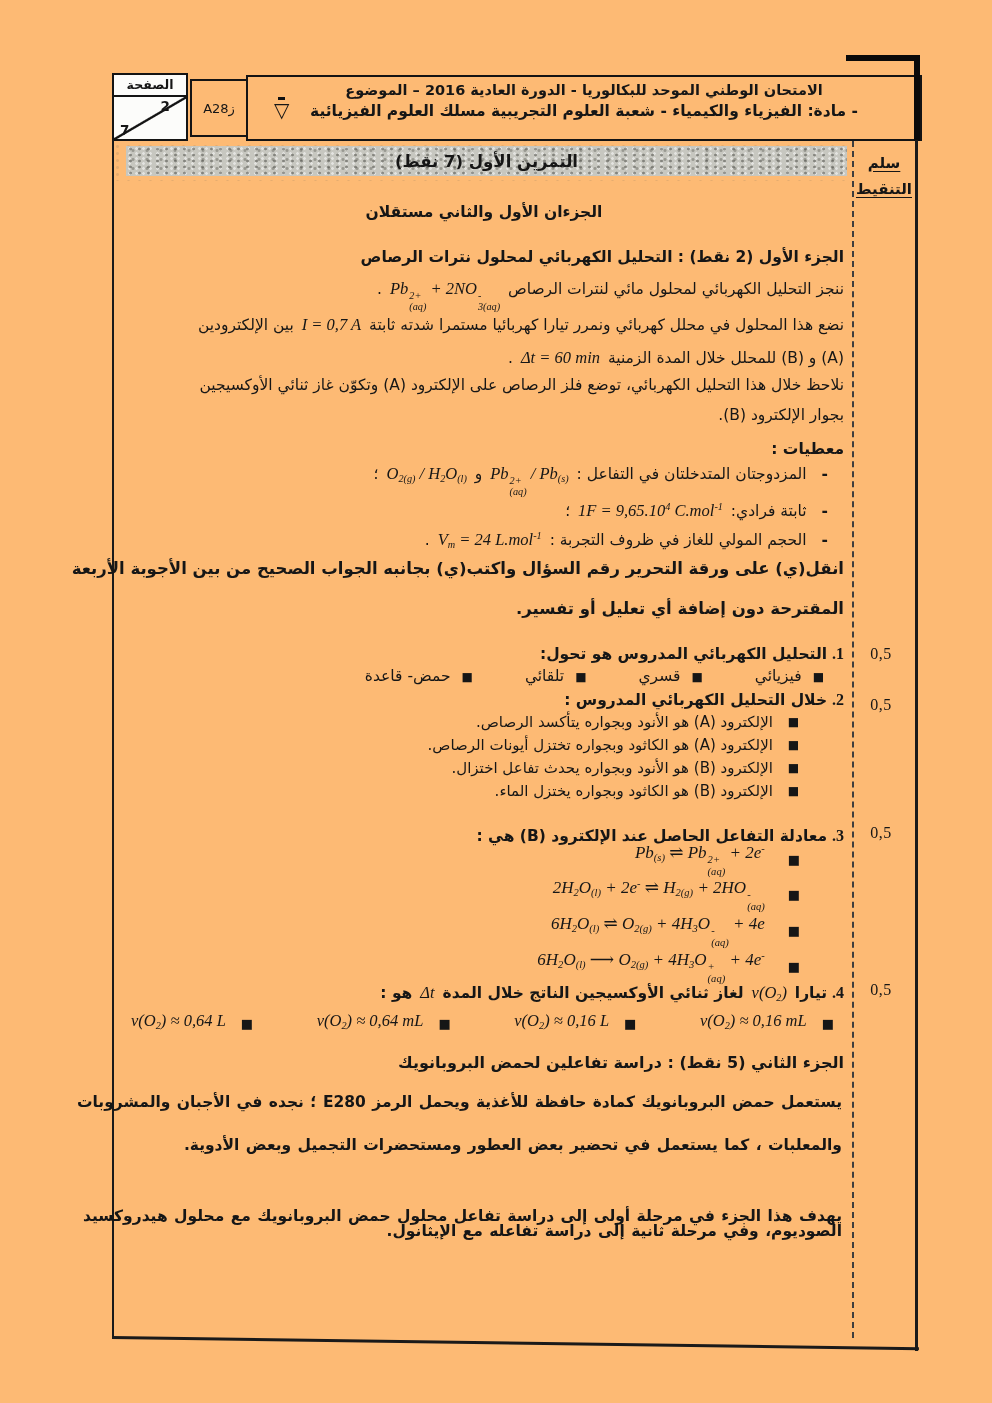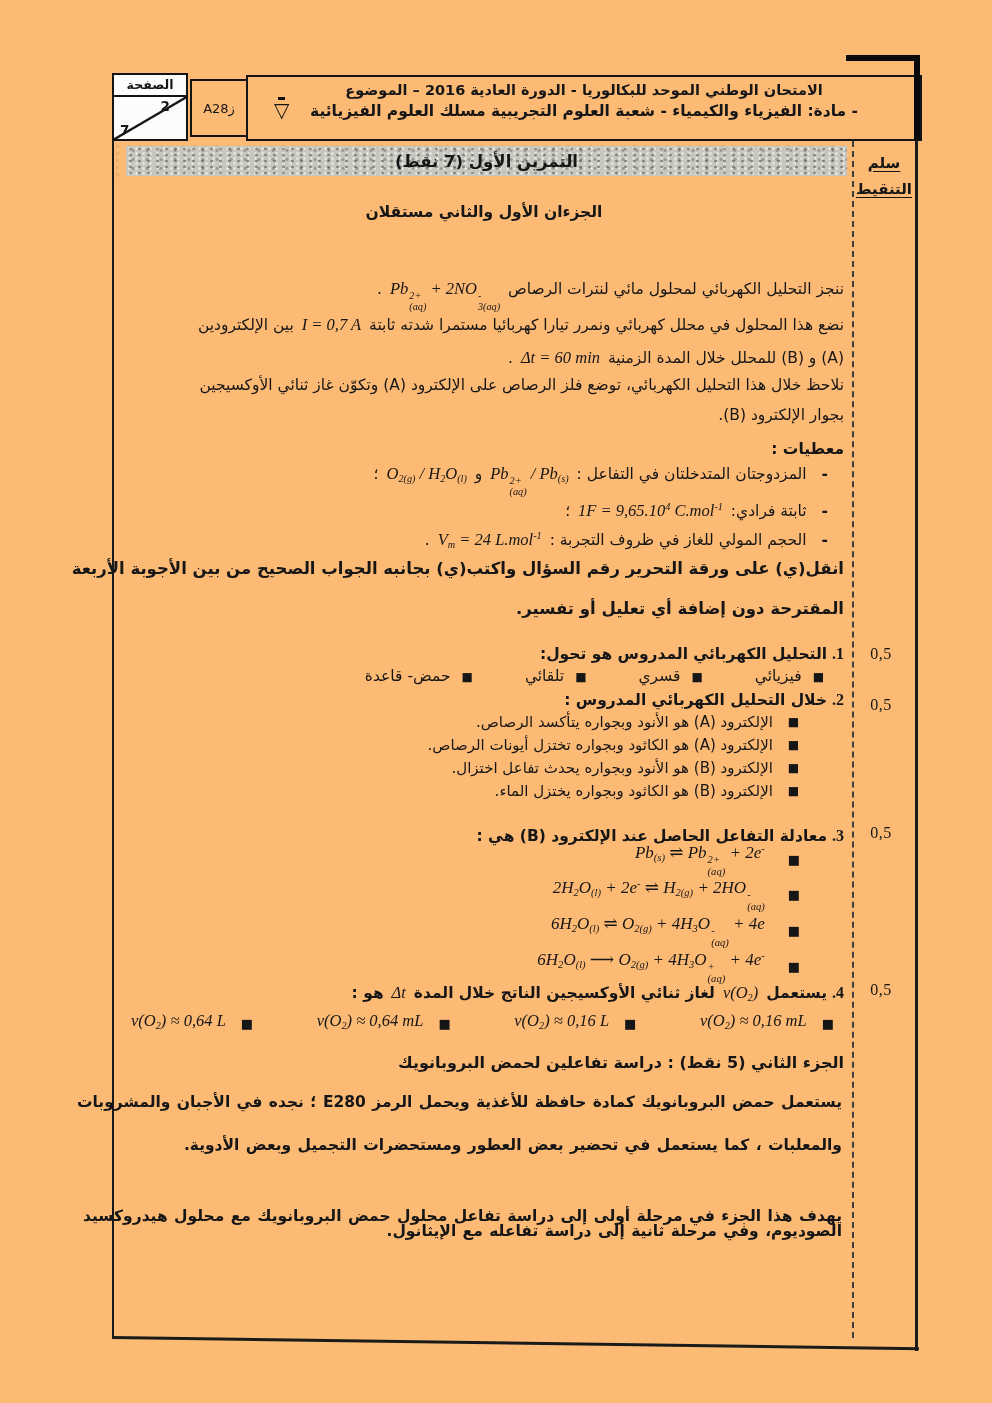--- a/index.html
+++ b/index.html
@@ -143,20 +143,21 @@
 
   <div class="content">
 
     <div class="smudge"></div>
     <div class="banner">
       <span>التمرين الأول (7 نقط)</span>
     </div>
 
     <div class="blk center bold t-note">الجزءان الأول والثاني مستقلان</div>
 
+    <div class="blk bold t-p1t">الجزء الأول (2 نقط) : التحليل الكهربائي لمحلول نترات الرصاص</div>
 
     <div class="blk t-i1">
       <span>ننجز التحليل الكهربائي لمحلول مائي لنترات الرصاص</span>
       <span class="fx">Pb<span class="supsub">
             <span class="ss-t">2+</span>
             <span class="ss-b">(aq)</span>
           </span> + 2NO<span class="supsub">
             <span class="ss-t">-</span>
             <span class="ss-b">3(aq)</span>
           </span></span>
@@ -281,21 +282,21 @@
     <div class="eq eq4">
       <span class="fx">6H<sub>2</sub>O<sub>(l)</sub> ⟶ O<sub>2(g)</sub> + 4H<sub>3</sub>O<span class="supsub">
             <span class="ss-t">+</span>
             <span class="ss-b">(aq)</span>
           </span> + 4e<sup>-</sup></span>
       <span class="sq">■</span>
     </div>
 
     <div class="blk t-q4">
       <span class="qnum">4.</span>
-      <span class="qtext">يستعمل</span>
+      <span class="qtext">تيارا</span>
       <span class="fx">v(O<sub>2</sub>)</span>
       <span class="qtext">لغاز ثنائي الأوكسيجين الناتج خلال المدة</span>
       <span class="fx">Δt</span>
       <span class="qtext">هو :</span>
     </div>
     <div class="blk q4row">
       <span class="opt">
         <span class="fx">v(O<sub>2</sub>) ≈ 0,16 mL</span>
         <span class="sq">■</span>
       </span>

